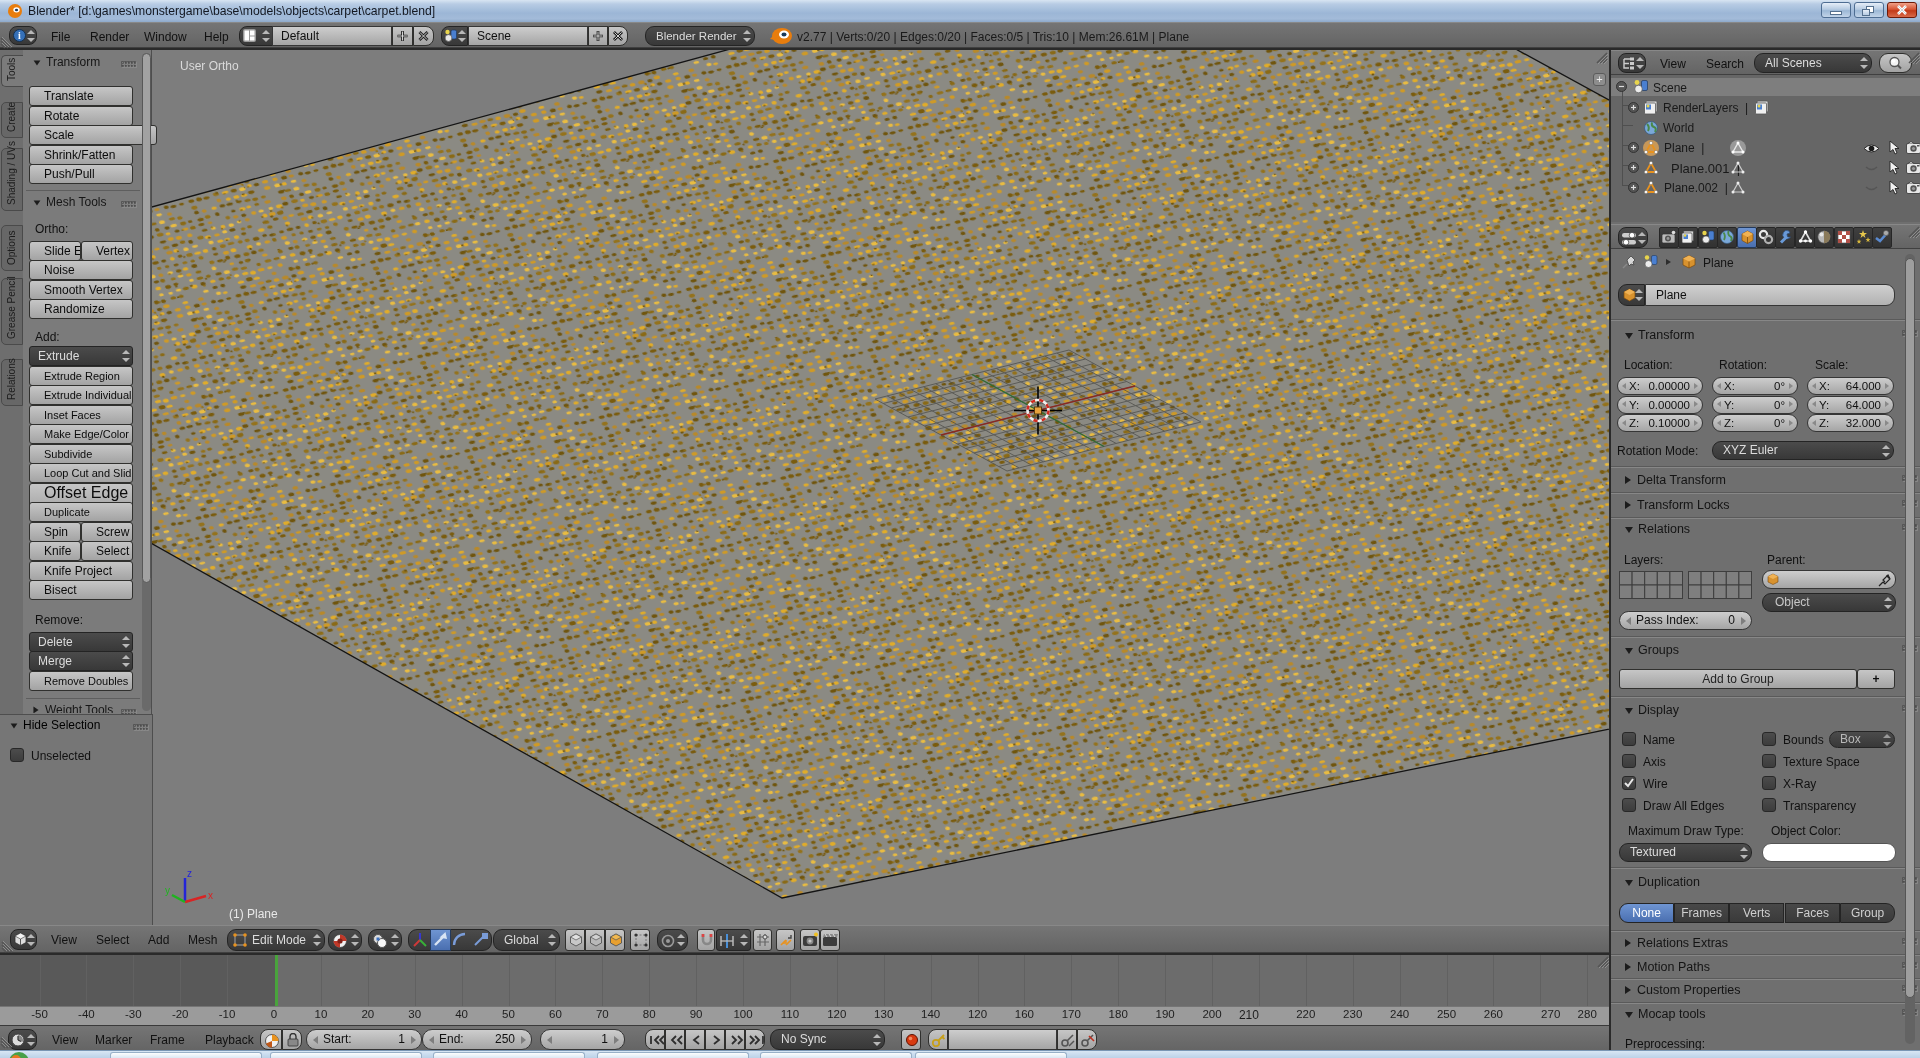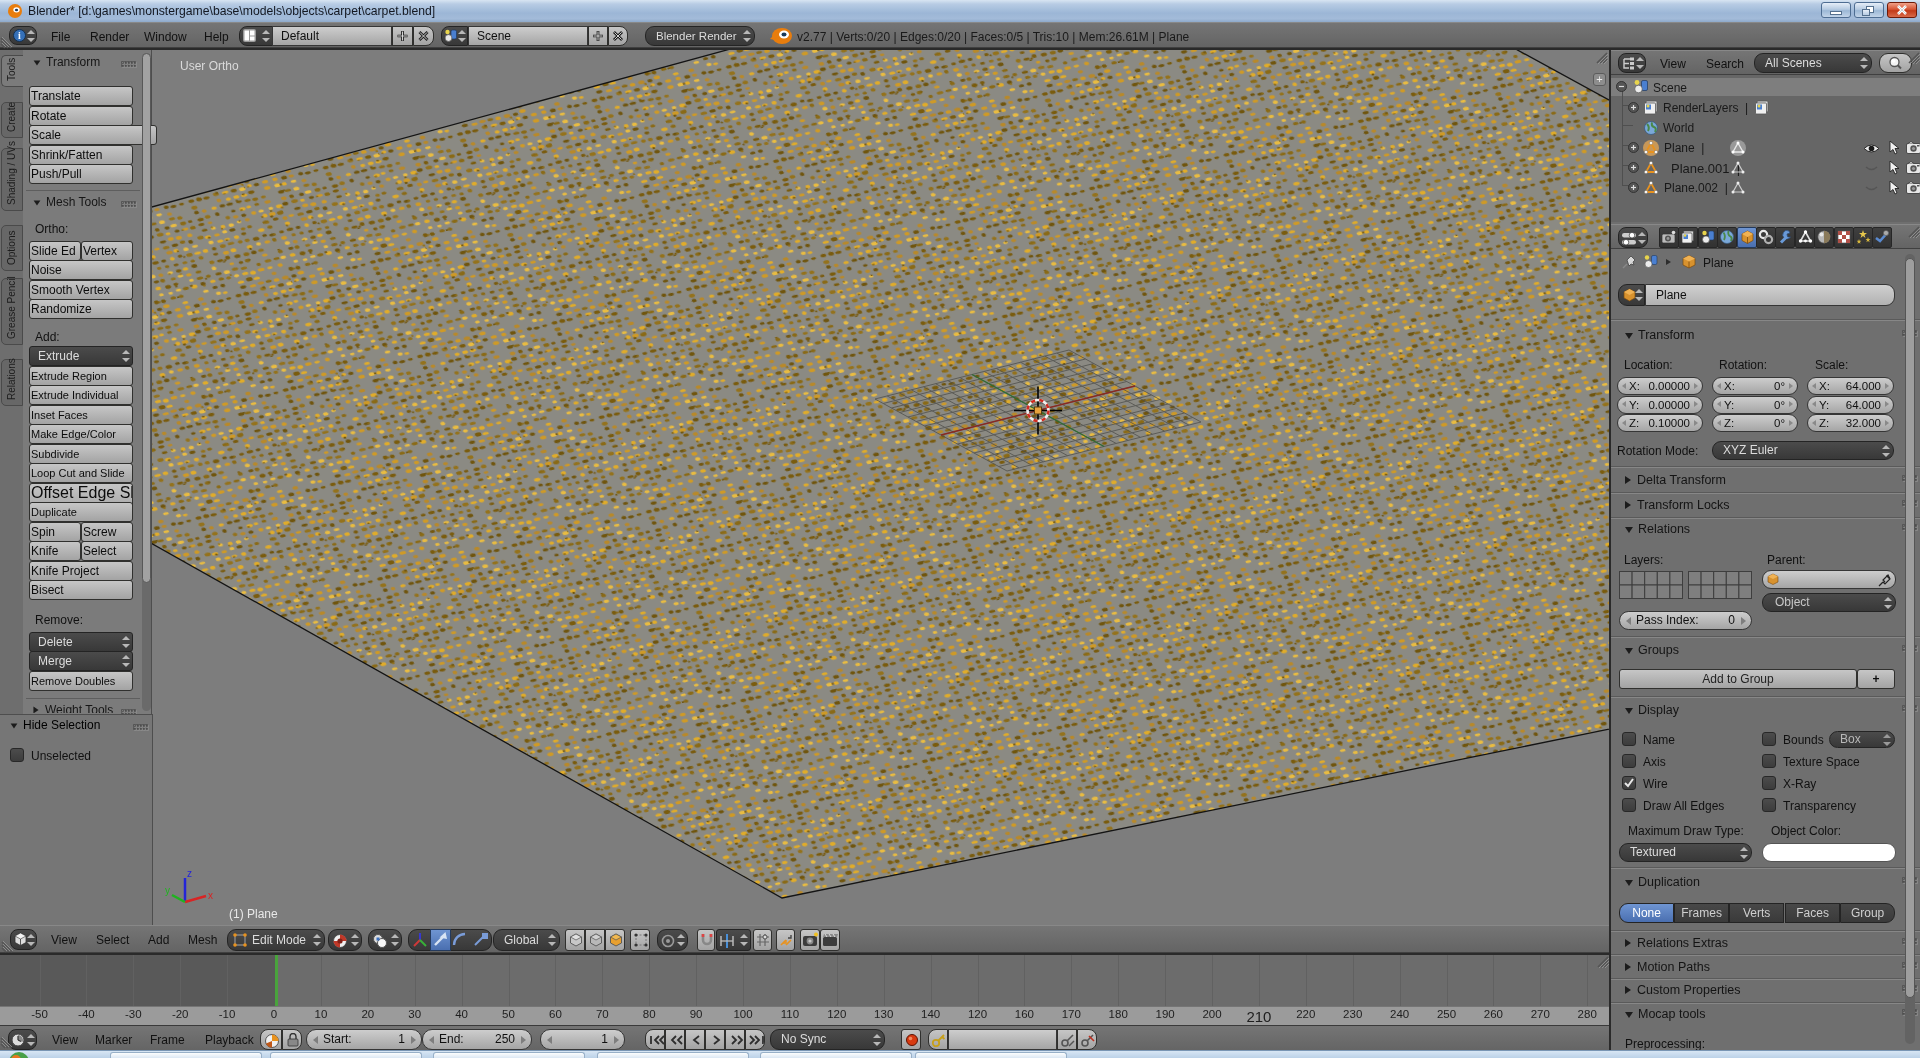--- a/index.html
+++ b/index.html
@@ -1,17 +1,17 @@
 <!DOCTYPE html>
 <html><head><meta charset="utf-8"><style>
 *{margin:0;padding:0;box-sizing:border-box}
 html,body{width:1920px;height:1058px;overflow:hidden;font-family:"Liberation Sans",sans-serif;background:#444}
 .abs{position:absolute}
 .txt{position:absolute;white-space:nowrap}
-.btn{position:absolute;background:linear-gradient(#c6c6c6,#a3a3a3);border:1px solid #30302e;border-radius:3px;color:#0c0c0c;font-size:12px;line-height:17px;padding-left:1px;white-space:nowrap;overflow:hidden}
+.btn{position:absolute;background:linear-gradient(#c6c6c6,#a3a3a3);border:1px solid #30302e;border-radius:3px;color:#0c0c0c;font-size:12px;line-height:17px;padding-left:14px;white-space:nowrap;overflow:hidden}
 .dd{position:absolute;background:linear-gradient(#4b4b4b,#383838);border:1px solid #242424;border-radius:9px;color:#dcdcdc;font-size:12px;line-height:17px;padding-left:10px;white-space:nowrap}
 .fld{position:absolute;background:linear-gradient(#cdcdcd,#a5a5a5);border:1px solid #363636;border-radius:9px;color:#101010;font-size:12px;line-height:16px;white-space:nowrap}
 .ph{position:absolute;color:#111;font-size:12px;white-space:nowrap}
 .hdrbar{position:absolute;background:linear-gradient(#757575,#646464);border-top:1px solid #888;border-bottom:1px solid #404040}
 .tria-r{display:inline-block;width:0;height:0;border:4px solid transparent;border-left:6px solid #1c1c1c;border-right:none;margin-right:6px}
 .tria-d{display:inline-block;width:0;height:0;border:4px solid transparent;border-top:6px solid #1c1c1c;border-bottom:none;margin-right:5px}
 .chk{position:absolute;width:14px;height:14px;background:linear-gradient(#4c4c4c,#3c3c3c);border:1px solid #282828;border-radius:3px}
 .sep{position:absolute;height:2px;border-top:1px solid #5a5a5a;border-bottom:1px solid #878787}
 </style></head><body>
 
@@ -707,27 +707,27 @@
       <div class="txt" style="left:769.9px;top:1px;width:40px;text-align:center;font-size:11.5px;color:#1e1e1e">110</div>
       <div class="txt" style="left:816.8px;top:1px;width:40px;text-align:center;font-size:11.5px;color:#1e1e1e">120</div>
       <div class="txt" style="left:863.7px;top:1px;width:40px;text-align:center;font-size:11.5px;color:#1e1e1e">130</div>
       <div class="txt" style="left:910.6px;top:1px;width:40px;text-align:center;font-size:11.5px;color:#1e1e1e">140</div>
       <div class="txt" style="left:957.5px;top:1px;width:40px;text-align:center;font-size:11.5px;color:#1e1e1e">120</div>
       <div class="txt" style="left:1004.4px;top:1px;width:40px;text-align:center;font-size:11.5px;color:#1e1e1e">160</div>
       <div class="txt" style="left:1051.3px;top:1px;width:40px;text-align:center;font-size:11.5px;color:#1e1e1e">170</div>
       <div class="txt" style="left:1098.2px;top:1px;width:40px;text-align:center;font-size:11.5px;color:#1e1e1e">180</div>
       <div class="txt" style="left:1145.1px;top:1px;width:40px;text-align:center;font-size:11.5px;color:#1e1e1e">190</div>
       <div class="txt" style="left:1192.0px;top:1px;width:40px;text-align:center;font-size:11.5px;color:#1e1e1e">200</div>
-      <div class="txt" style="left:1238.9px;top:1px;width:40px;text-align:center;font-size:15px;color:#1e1e1e">210</div>
+      <div class="txt" style="left:1238.9px;top:1px;width:40px;font-size:12px;color:#1e1e1e">210</div>
       <div class="txt" style="left:1285.8px;top:1px;width:40px;text-align:center;font-size:11.5px;color:#1e1e1e">220</div>
       <div class="txt" style="left:1332.7px;top:1px;width:40px;text-align:center;font-size:11.5px;color:#1e1e1e">230</div>
       <div class="txt" style="left:1379.6px;top:1px;width:40px;text-align:center;font-size:11.5px;color:#1e1e1e">240</div>
       <div class="txt" style="left:1426.5px;top:1px;width:40px;text-align:center;font-size:11.5px;color:#1e1e1e">250</div>
       <div class="txt" style="left:1473.4px;top:1px;width:40px;text-align:center;font-size:11.5px;color:#1e1e1e">260</div>
-      <div class="txt" style="left:1520.3px;top:1px;width:40px;text-align:center;font-size:11.5px;color:#1e1e1e">270</div>
+      <div class="txt" style="left:1520.3px;top:1px;width:40px;text-align:right;font-size:11.5px;color:#1e1e1e">270</div>
       <div class="txt" style="left:1567.2px;top:1px;width:40px;text-align:center;font-size:11.5px;color:#1e1e1e">280</div>
 </div>
 <div class="hdrbar" style="left:0;top:70px;width:1609px;height:27px;border-top:1px solid #3a3a3a">
 <div class="dd" style="left:8px;top:3px;width:29px;height:21px;border-radius:8px">
         <svg width="15" height="15" style="position:absolute;left:2px;top:3px">
           <circle cx="7" cy="7" r="6" fill="#ddd" stroke="#444"></circle>
           <path d="M7 7 L7 2 A5 5 0 0 1 11.5 9 Z" fill="#888"></path>
           <line x1="7" y1="7" x2="7" y2="3" stroke="#333" stroke-width="1.2"></line>
           <line x1="7" y1="7" x2="10" y2="8.5" stroke="#333" stroke-width="1.2"></line>
         </svg>

